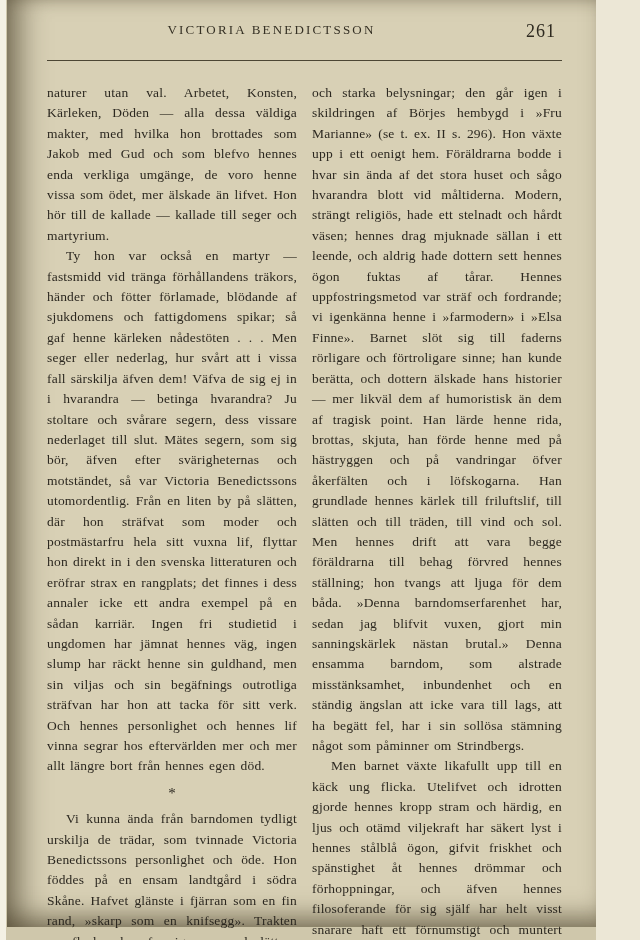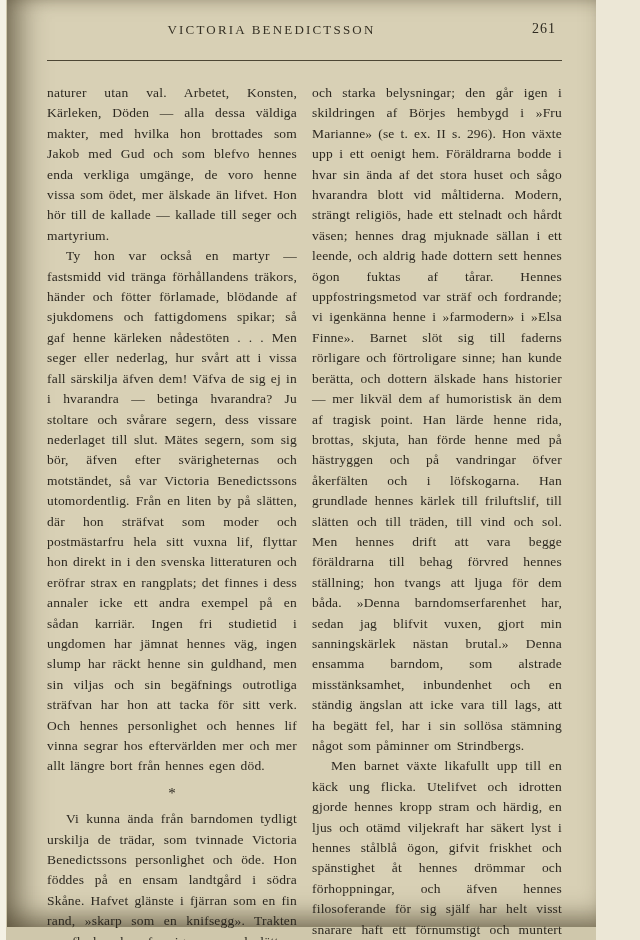--- a/index.html
+++ b/index.html
@@ -33,21 +33,21 @@
     position: absolute;
     left: 0; right: 60px; top: 22px;
     text-align: center;
     font-size: 13px;
     letter-spacing: 2.2px;
     color: #353024;
   }
   .pagenum {
     position: absolute;
     right: 40px; top: 21px;
-    font-size: 14px;
+    font-size: 18px;
     letter-spacing: 1px;
     margin-left: 34px;
   }
   .header-rule {
     border: none;
     border-top: 1.2px solid #4c4634;
     margin: 0 34px 0 40px;
   }
   .columns {
     display: flex;

